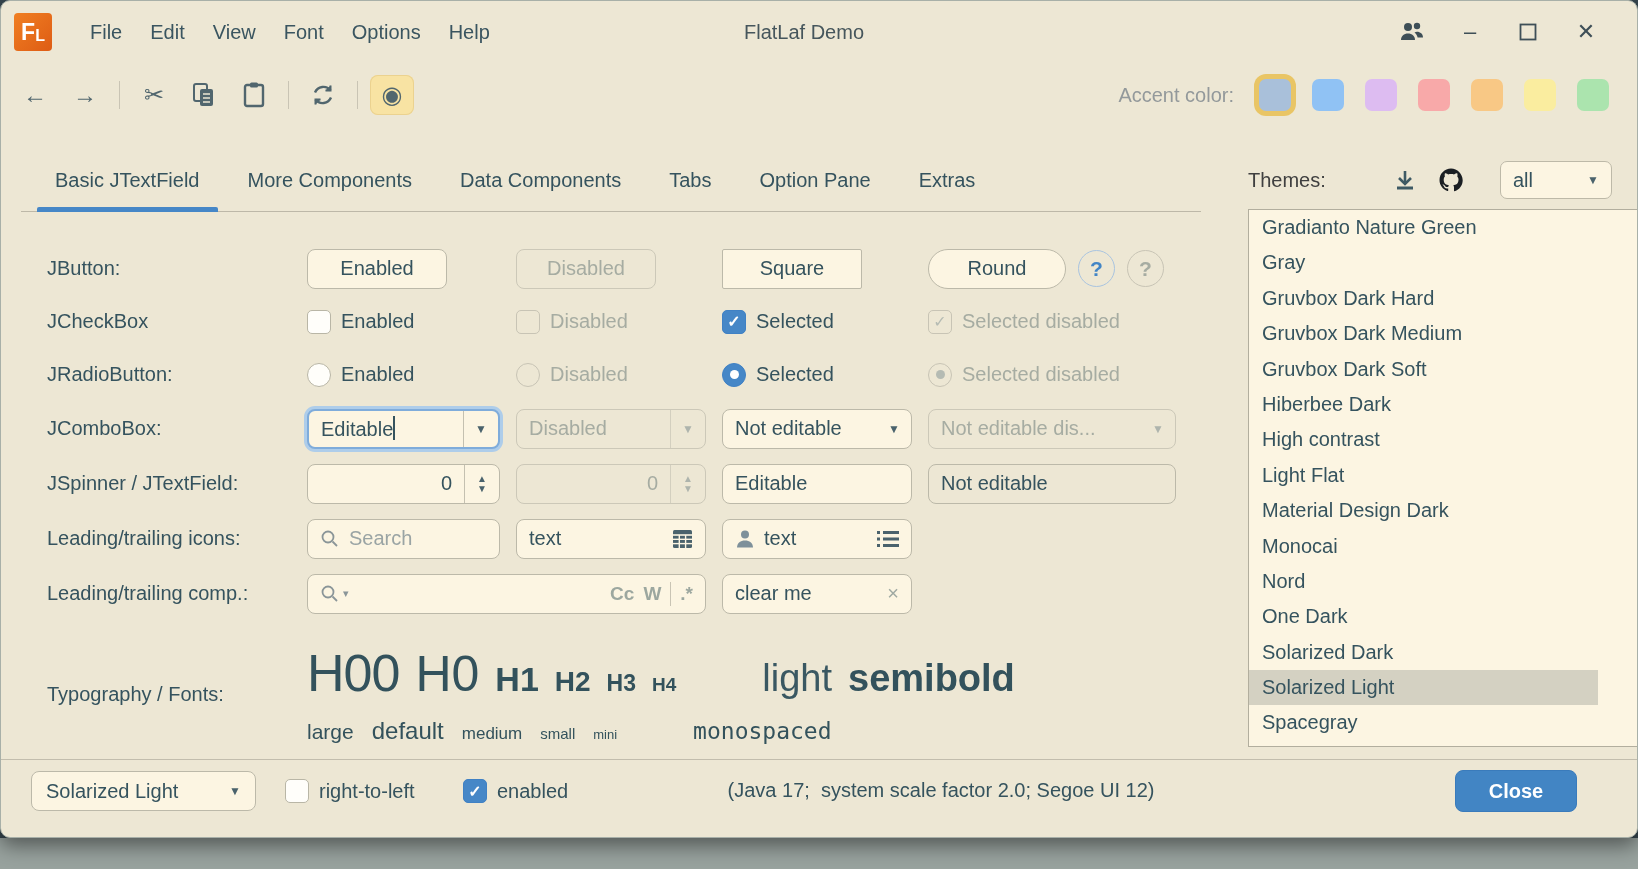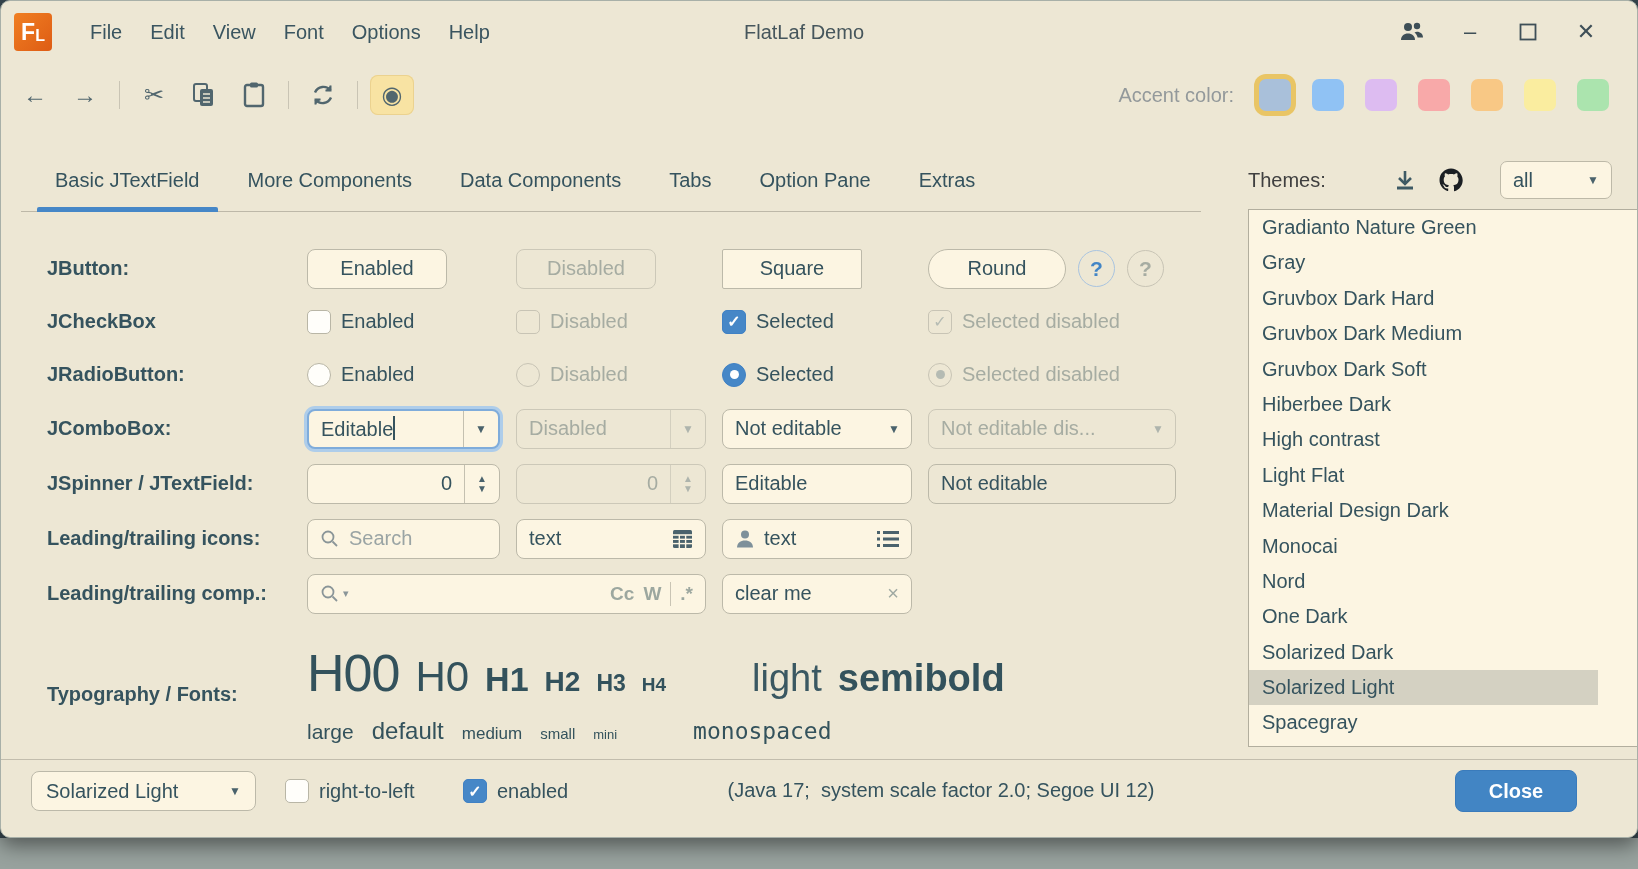--- a/index.html
+++ b/index.html
@@ -64,21 +64,21 @@
                 width:349px; cursor:pointer; white-space:nowrap; }
   .theme-item.selected { background:#D4D1C2; }
   .scroll-track { position:absolute; top:1px; bottom:1px; right:1px; width:15px; background:#F3EEDE; }
   .scroll-thumb { position:absolute; top:157px; left:0; width:15px; height:108px; background:#D6D6CE; }
 
   
   .content { position:absolute; top:211px; left:20px; width:1180px; padding:30px 0 0 26px; }
   .row { display:grid; grid-template-columns:244px 193px 190px 190px 248px;
          column-gap:16px; height:53px; align-items:center; }
   .row.tall { height:55px; }
-  .rlabel { font-size:20px; color:#35535E; padding-left:0;font-weight:bold; }
+  .rlabel { font-size:20px; color:#35535E; padding-left:0; }
   .cell { display:flex; align-items:center; min-width:0; }
 
   .btn { height:40px; width:140px; background:#FCF5E2; border:1px solid #BCB9A9; border-radius:8px;
          font-size:20px; color:#35535E; display:flex; align-items:center; justify-content:center; cursor:pointer; }
   .btn.disabled { background:transparent; border-color:#CCC8B8; color:#A6ACA2; cursor:default; }
   .btn.square { border-radius:2px; width:140px; }
   .btn.round { border-radius:20px; width:138px; }
   .help-btn { width:37px; height:37px; border-radius:50%; border:1px solid #A9C4E0; color:#4285C6;
               font-size:21px; font-weight:bold; display:flex; align-items:center; justify-content:center;
               margin-left:12px; background:transparent; cursor:pointer; }
@@ -130,21 +130,21 @@
   .tfield .tr-txt { color:#9CA79F; font-weight:bold; font-size:19px; cursor:pointer; }
   .tfield .fsep { width:1px; height:24px; background:#C9C4B4; }
   .tfield .clear-x { color:#9FA9A2; font-size:20px; cursor:pointer; }
   .span2 { grid-column:2 / 4; }
 
   
   .typo { display:grid; grid-template-columns:244px auto; column-gap:16px; margin-top:22px; }
   .typo-lines { display:flex; flex-direction:column; }
   .hline { display:flex; align-items:baseline; gap:16px; color:#33525C; }
   .h00 { font-size:52px; font-weight:500; letter-spacing:-1px; }
-  .h0  { font-size:42px; font-weight:500; }
+  .h0  { font-size:50px; font-weight:500; }
   .h1  { font-size:34px; font-weight:bold; }
   .h2  { font-size:28px; font-weight:bold; }
   .h3  { font-size:23px; font-weight:bold; }
   .h4  { font-size:19px; font-weight:bold; }
   .w-light { font-size:38px; font-weight:300; margin-left:70px; color:#3A5862; }
   .w-semibold { font-size:38px; font-weight:bold; }
   .sline { display:flex; align-items:baseline; gap:18px; margin-top:14px; color:#33525C; }
   .s-large { font-size:21px; } .s-default { font-size:24px; } .s-medium { font-size:17px; }
   .s-small { font-size:15px; } .s-mini { font-size:13px; }
   .s-mono { font-size:23px; font-family:"DejaVu Sans Mono", monospace; margin-left:58px; }

